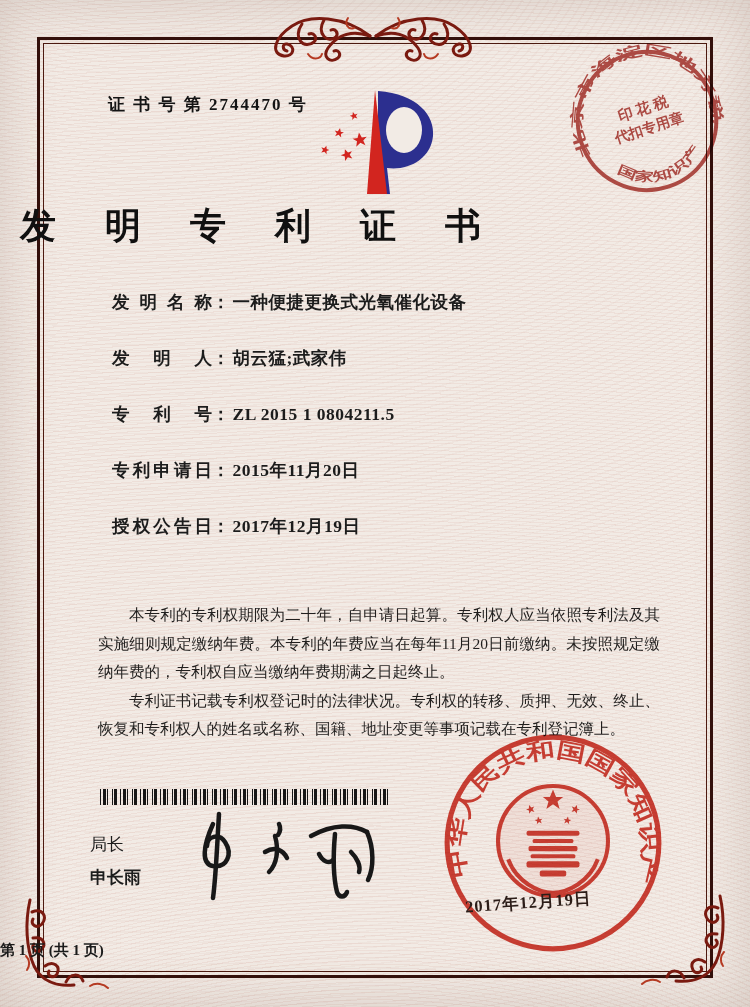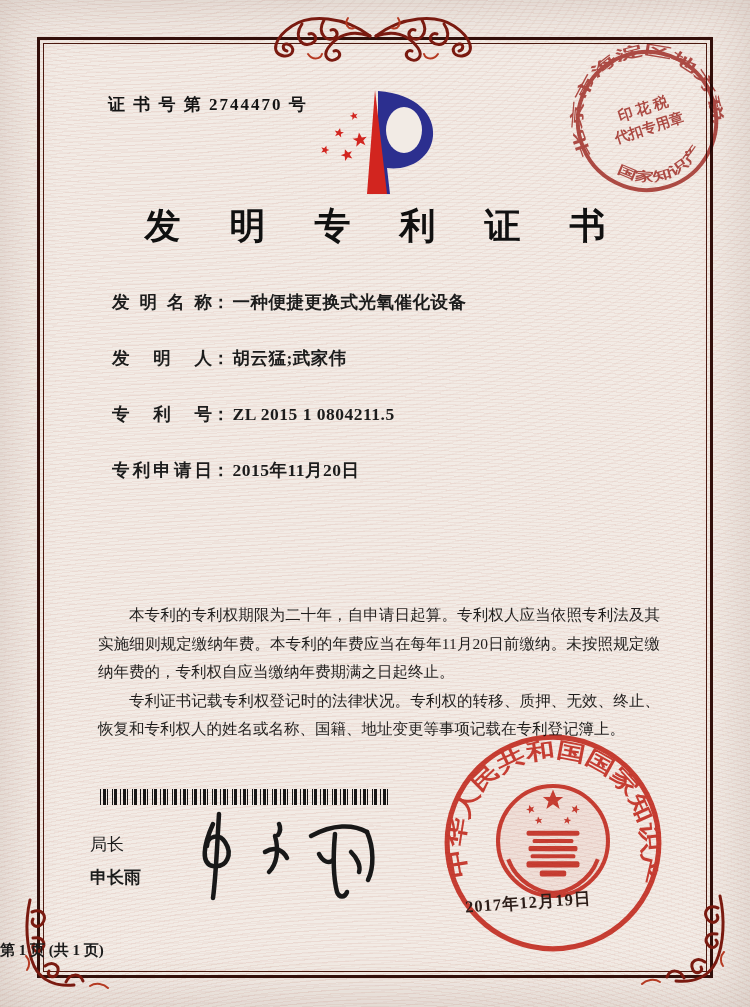--- a/index.html
+++ b/index.html
@@ -23,21 +23,21 @@
     position:absolute; left:3px; top:3px; right:3px; bottom:3px;
     border:1px solid #4d1a10;
   }
   .ornament { position:absolute; z-index:2; }
   .cert-no {
     position:absolute; left:108px; top:93px; z-index:3;
     font-size:17px; font-weight:700; letter-spacing:2px; color:#141414;
   }
   .logo { position:absolute; left:312px; top:88px; z-index:3; }
   .title {
-    position:absolute; top:202px; left:0; width:100%; text-align:center; z-index:3;
+    position:absolute; top:202px; left:0; width:100%; text-align:left; z-index:3;
     font-size:36px; font-weight:700; letter-spacing:20px; padding-left:20px; color:#101010;
   }
   .fields { position:absolute; left:112px; top:288px; z-index:3; }
   .f-row { height:28px; line-height:28px; margin-bottom:28px; font-size:17.5px; font-weight:700; white-space:nowrap; }
   .f-label { display:inline-block; width:100px; text-align:justify; text-align-last:justify; vertical-align:top; }
   .f-colon { display:inline-block; }
   .f-value { display:inline-block; margin-left:3px; letter-spacing:.5px; }
   .body-text {
     position:absolute; left:98px; top:601px; width:562px; z-index:3;
     font-size:15.5px; line-height:28.5px; color:#211f1e; text-align:justify; font-weight:500;
@@ -149,20 +149,23 @@
       <span class="f-label">发明名称</span><span class="f-colon">：</span><span class="f-value">一种便捷更换式光氧催化设备</span>
     </div>
     <div class="f-row">
       <span class="f-label">发明人</span><span class="f-colon">：</span><span class="f-value">胡云猛;武家伟</span>
     </div>
     <div class="f-row">
       <span class="f-label">专利号</span><span class="f-colon">：</span><span class="f-value">ZL 2015 1 0804211.5</span>
     </div>
     <div class="f-row">
       <span class="f-label">专利申请日</span><span class="f-colon">：</span><span class="f-value">2015年11月20日</span>
+    </div>
+    <div class="f-row">
+      <span class="f-label">授权公告日</span><span class="f-colon">：</span><span class="f-value">2017年12月19日</span>
     </div>
   </div>
 
   <div class="body-text">
     <p>本专利的专利权期限为二十年，自申请日起算。专利权人应当依照专利法及其实施细则规定缴纳年费。本专利的年费应当在每年11月20日前缴纳。未按照规定缴纳年费的，专利权自应当缴纳年费期满之日起终止。</p>
     <p>专利证书记载专利权登记时的法律状况。专利权的转移、质押、无效、终止、恢复和专利权人的姓名或名称、国籍、地址变更等事项记载在专利登记簿上。</p>
   </div>
 
   <div class="barcode"></div>
 

